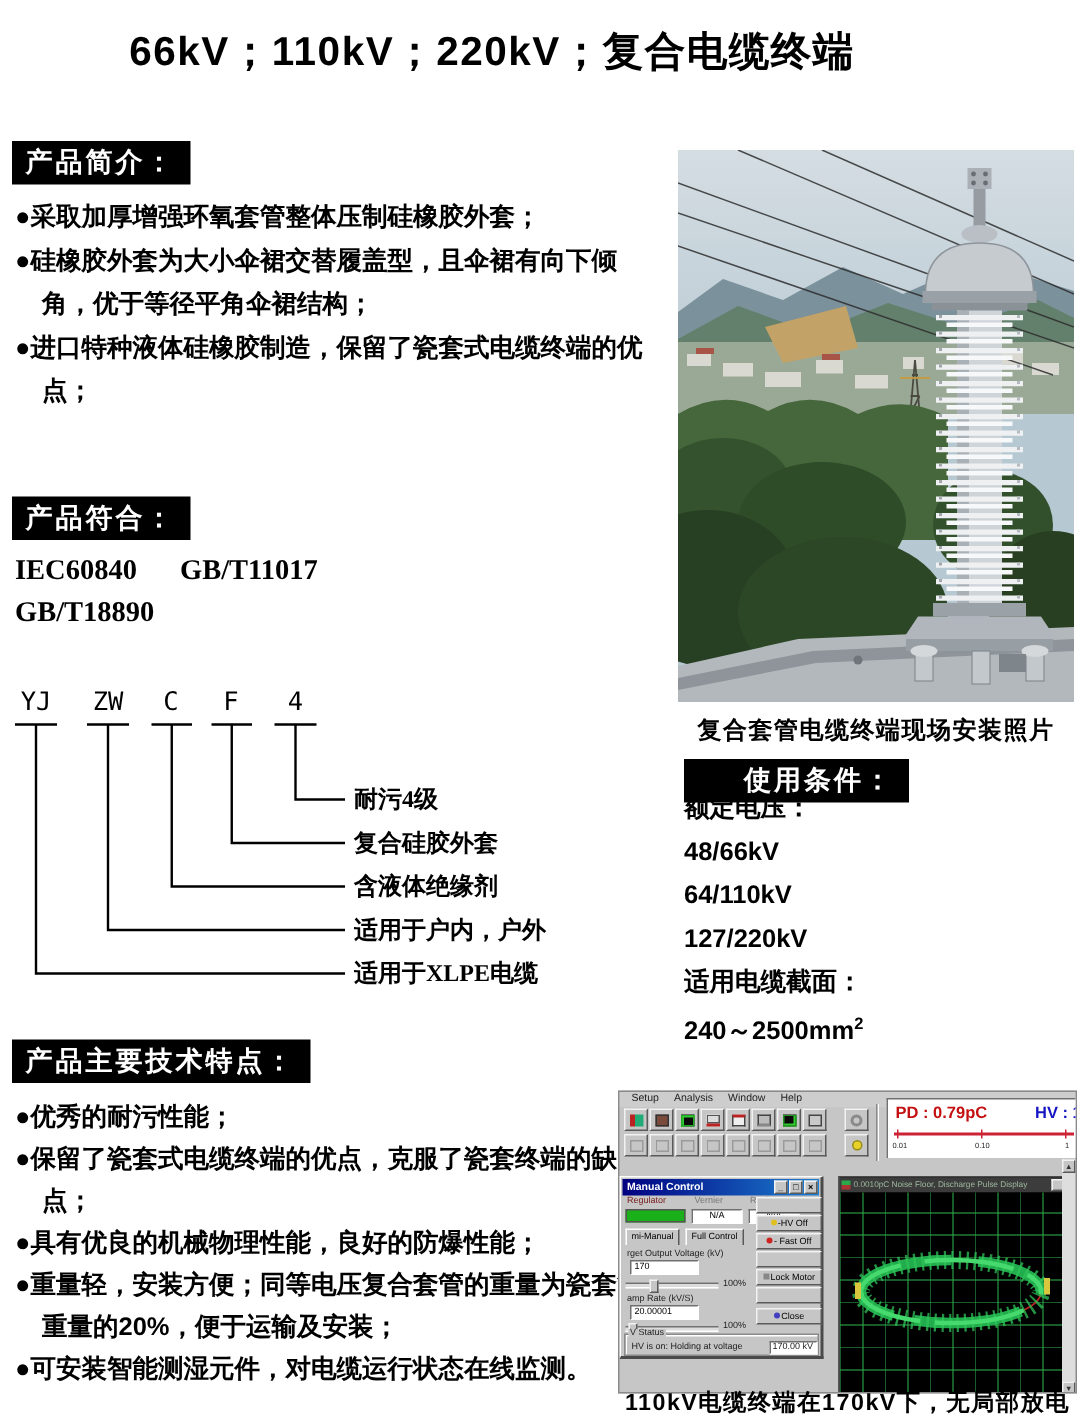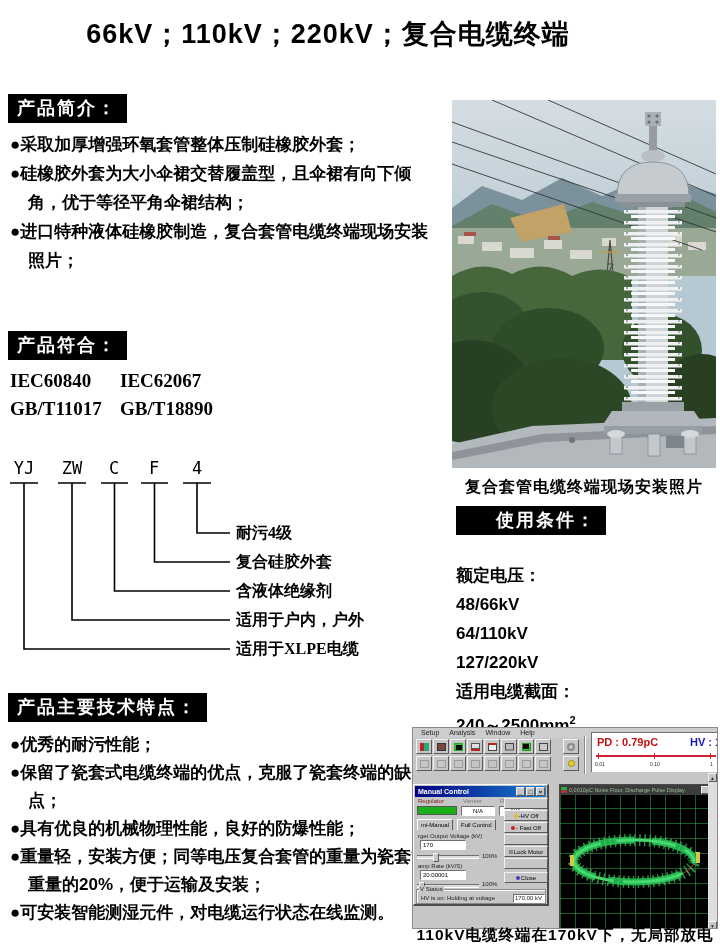--- a/index.html
+++ b/index.html
@@ -25,21 +25,21 @@
   .model-code { position:absolute; top:0; width:34px; text-align:center;
     font-family:"DejaVu Sans Mono", monospace; font-size:17px; color:#000; }
   .model-label { position:absolute; left:228px; font-size:16px; font-weight:600; white-space:nowrap;font-family:Liberation Serif, serif; }
   .model-lines { position:absolute; left:0; top:0; }
 
   
   .photo { position:absolute; left:452px; top:100px; width:264px; height:368px; overflow:hidden;
     background:linear-gradient(#d4dde2 0%, #c2d0d8 30%, #b6c8d1 45%); }
   .caption { position:absolute; text-align:center; font-size:16px; font-weight:bold; color:#000; letter-spacing:1px; }
 
-  .usage-lines { position:absolute; left:456px; top:561px; width:260px; font-size:17px; font-weight:600; }
+  .usage-lines { position:absolute; left:456px; top:524px; width:260px; font-size:17px; font-weight:600; }
   .usage-lines > div { line-height:29px; }
   .usage-lines sup { font-size:11px; }
 
   
   .software { position:absolute; left:412px; top:727px; width:306px; height:202px;
     background:#c6c6c6; border:1px solid #8a8a8a; font-family:"Liberation Sans", sans-serif; overflow:hidden; }
   .menu-bar { position:absolute; left:0; top:0; width:100%; height:10px; background:#cdcdcd;
     display:flex; gap:10px; padding-left:8px; font-size:7px; line-height:10px; color:#222; }
   .tb-row { position:absolute; left:3px; display:flex; gap:1px; }
   .b95 { background:#c6c6c6; border-top:1px solid #f2f2f2; border-left:1px solid #f2f2f2;
@@ -100,27 +100,26 @@
 <body>
 
 <div id="page">
 
   <div class="page-title">66kV；110kV；220kV；复合电缆终端</div>
 
   <div class="sec-hdr" style="left:8px; top:94px;">产品简介：</div>
   <div class="bullets" style="left:10px; top:130px; width:432px;">
       <div class="bullet-item">●采取加厚增强环氧套管整体压制硅橡胶外套；</div>
       <div class="bullet-item">●硅橡胶外套为大小伞裙交替履盖型，且伞裙有向下倾角，优于等径平角伞裙结构；</div>
-      <div class="bullet-item">●进口特种液体硅橡胶制造，复合套管电缆终端现场安装照片；</div>
+      <div class="bullet-item">●进口特种液体硅橡胶制造，保留了瓷套式电缆终端的优点；</div>
     </div>
 
   <div class="sec-hdr" style="left:8px; top:331px;">产品符合：</div>
   <div class="standards">
     <span>IEC60840</span>
-    <span>IEC62067</span>
     <span>GB/T11017</span>
     <span>GB/T18890</span>
   </div>
 
 
   <div class="model-diagram">
     <svg class="model-lines" width="430" height="215">
       <g stroke="#000" stroke-width="1.6" fill="none">
         <path d="M2,25 H30 M50,25 H78 M93,25 H120 M133,25 H160 M175,25 H203"></path>
         <path d="M16,25 V191 H222"></path>

